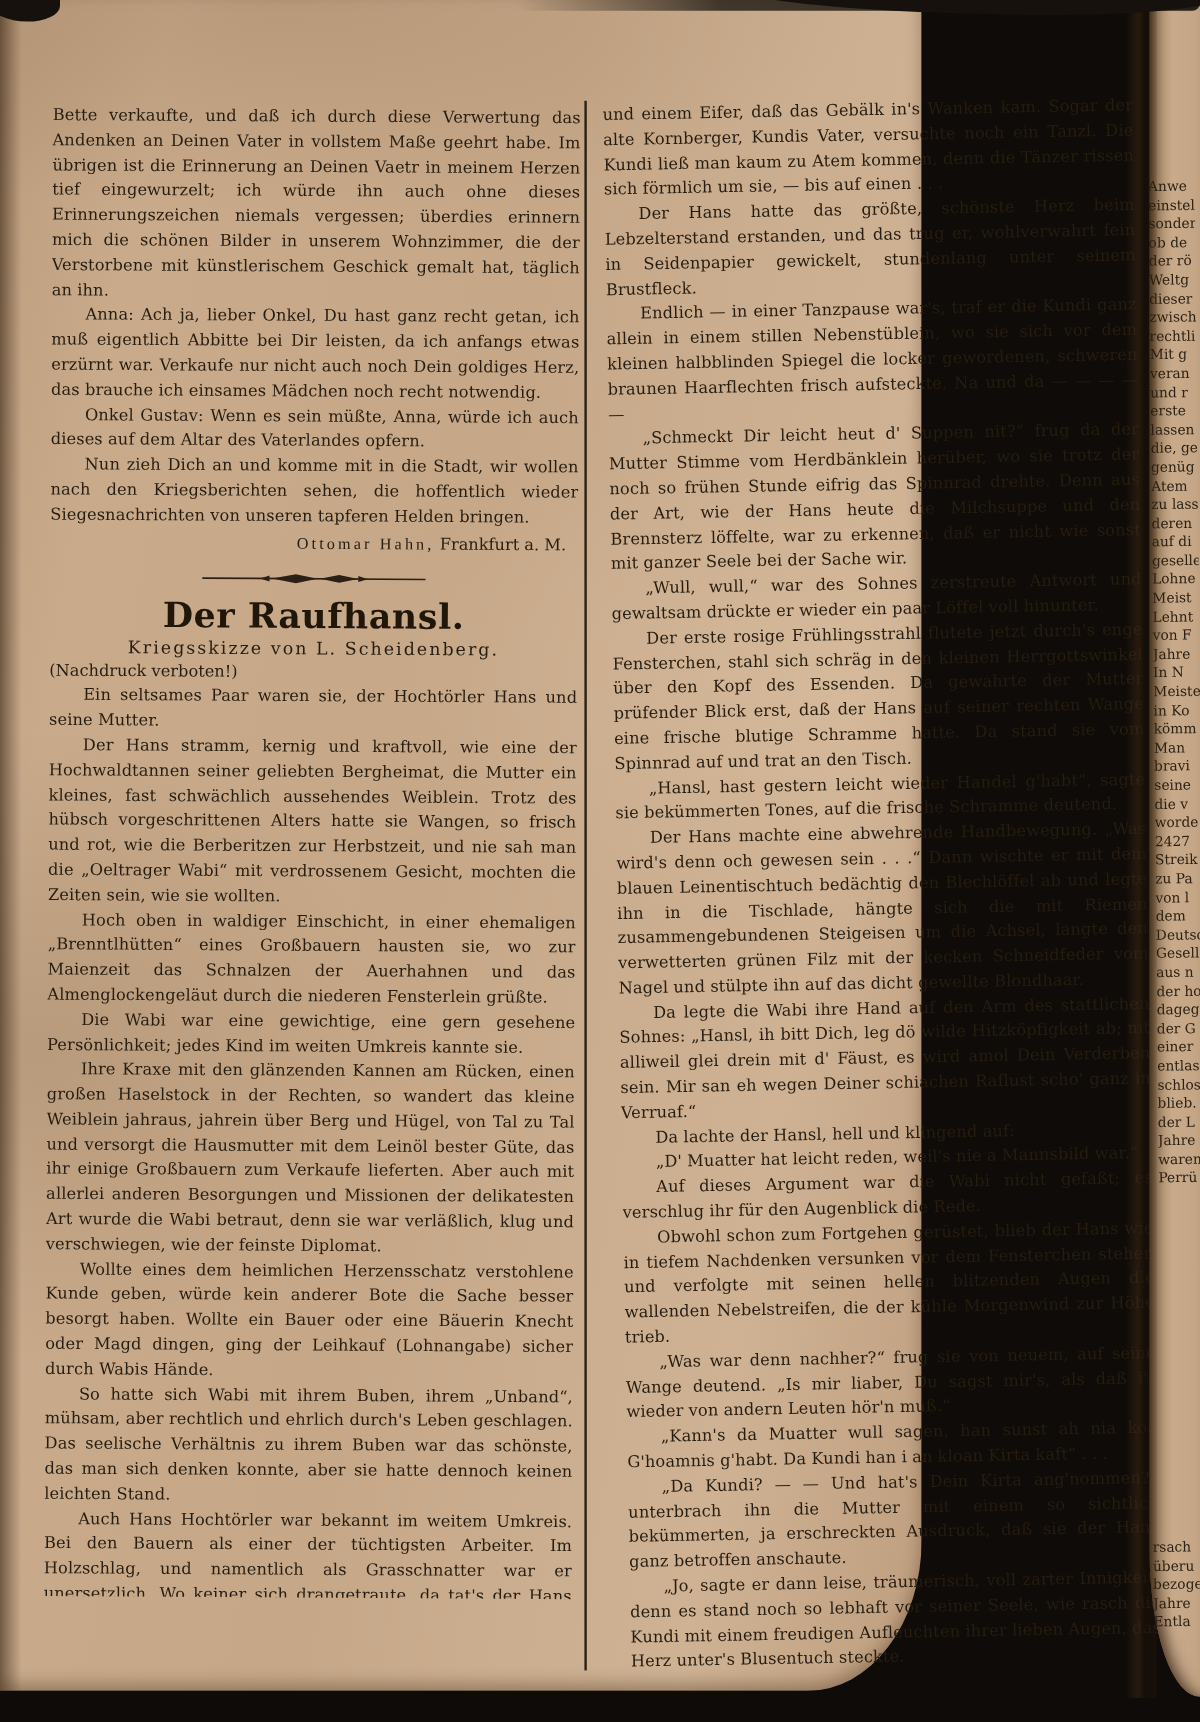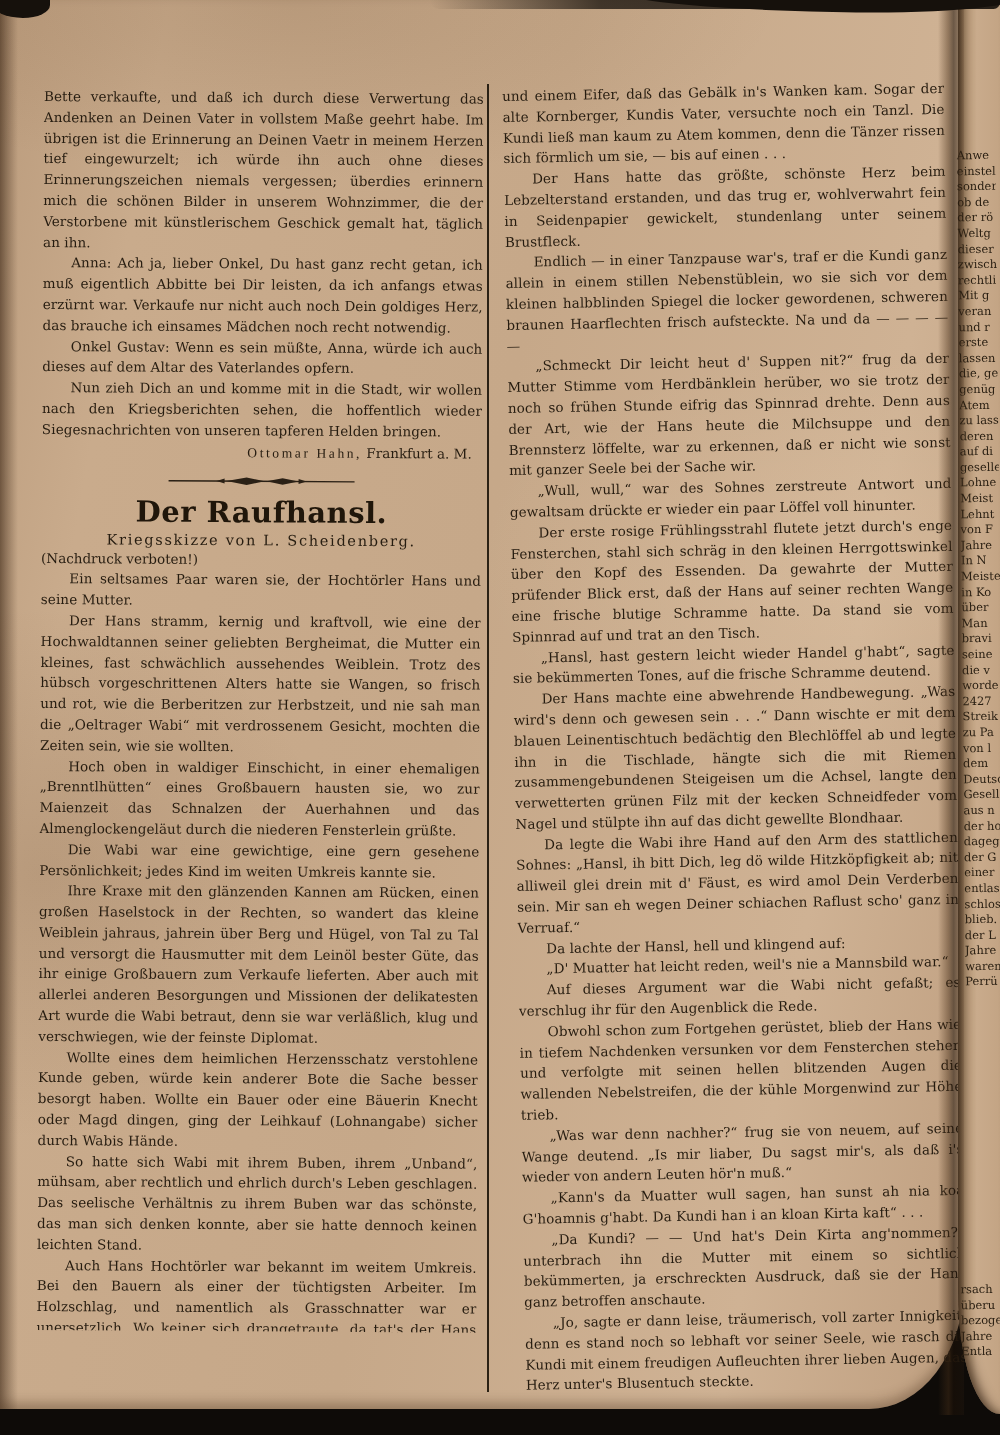--- a/index.html
+++ b/index.html
@@ -1,19 +1,19 @@
 <!DOCTYPE html>
 <html><head>
 <meta charset="utf-8">
 <style>
   html,body{margin:0;padding:0;background:#000;}
   .scan{position:relative;width:1000px;height:1435px;overflow:hidden;
         background:#0e0b08;font-family:"DejaVu Serif",serif;}
   
-  .paper{position:absolute;left:0;top:0;width:964px;height:1409px;
+  .paper{position:absolute;left:0;top:0;width:768px;height:1409px;
     background:
       radial-gradient(ellipse 700px 260px at 30% 0%, rgba(110,78,48,.18), transparent 70%),
       radial-gradient(ellipse 520px 300px at 88% 40%, rgba(255,232,200,.14), transparent 72%),
       radial-gradient(ellipse 420px 380px at 4% 62%, rgba(96,66,40,.16), transparent 70%),
       linear-gradient(100deg,#bb9c7d 0%,#c9ab8c 14%,#c6a889 48%,#cfb294 80%,#bf9f80 99%);
     border-bottom-right-radius:95px 125px;
     box-shadow:inset 0 -6px 12px rgba(60,38,18,.35);}
   .left-edge{position:absolute;left:0;top:0;width:18px;height:100%;
     background:linear-gradient(to right,rgba(52,32,16,.5),rgba(52,32,16,0));}
   
@@ -150,21 +150,21 @@
       <div>auf di</div>
       <div>geselle</div>
       <div>Lohne</div>
       <div>Meist</div>
       <div>Lehnt</div>
       <div>von F</div>
       <div>Jahre</div>
       <div>In N</div>
       <div>Meiste</div>
       <div>in Ko</div>
-      <div>über</div>
+      <div>kömm</div>
       <div>Man</div>
       <div>bravi</div>
       <div>seine</div>
       <div>die v</div>
       <div>worde</div>
       <div>2427</div>
       <div>Streik</div>
       <div>zu Pa</div>
       <div>von l</div>
       <div>dem</div>

